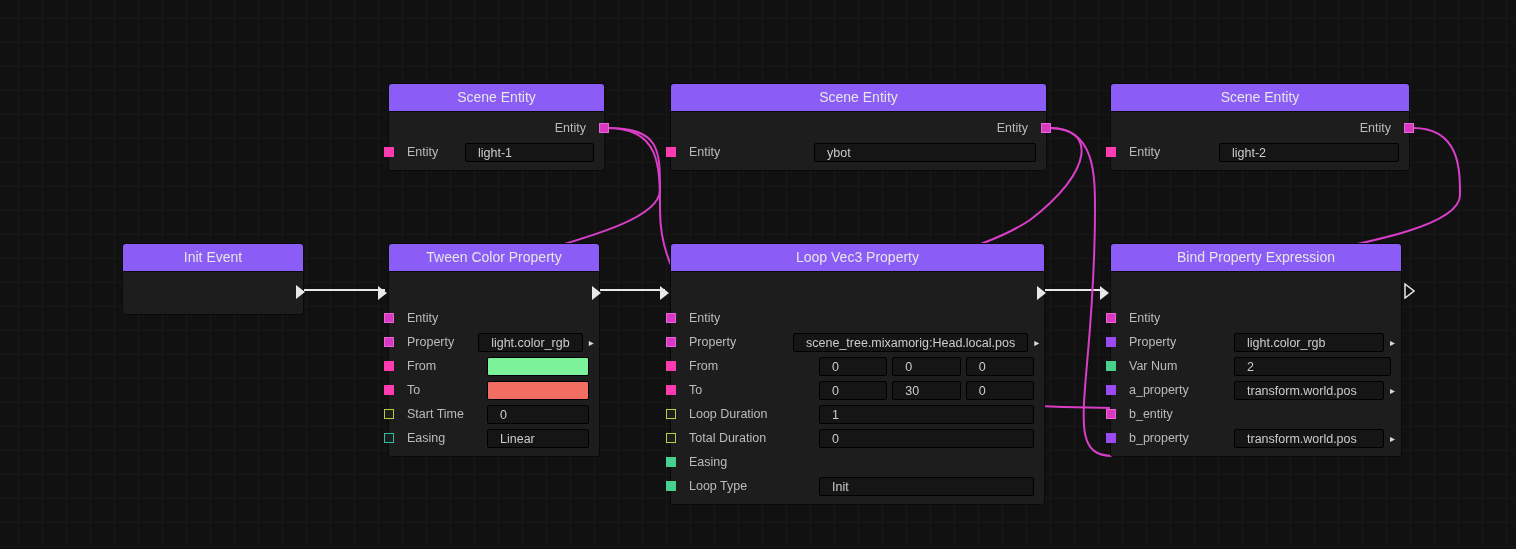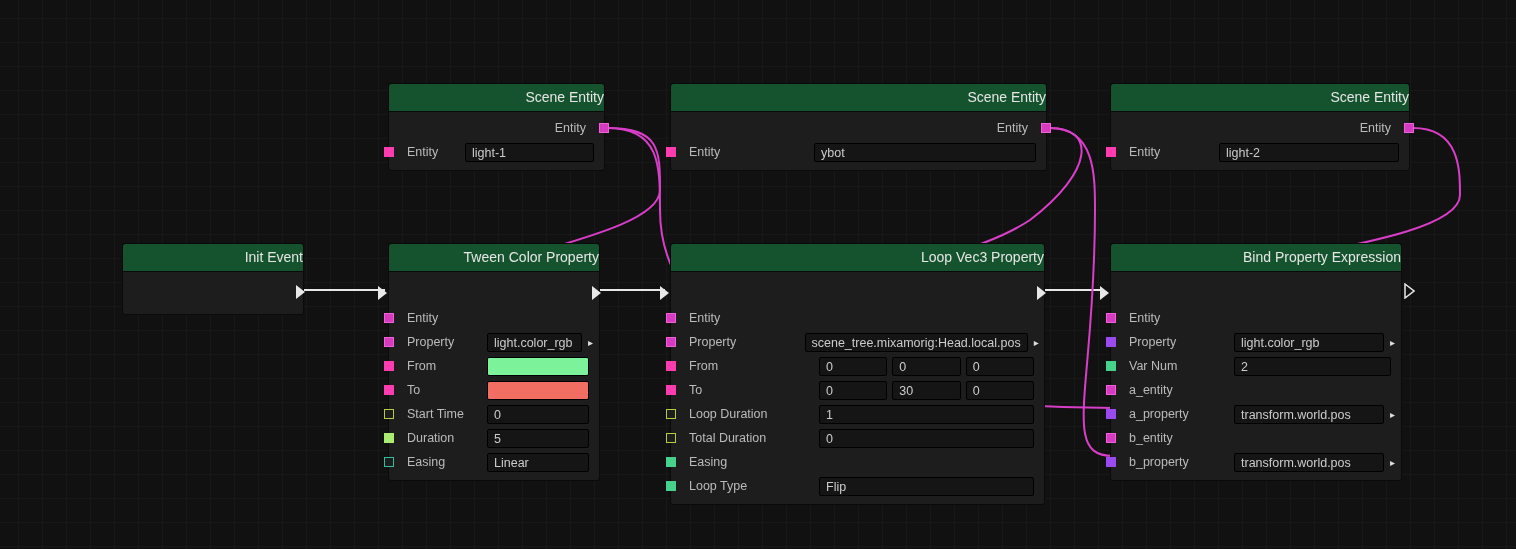--- a/index.html
+++ b/index.html
@@ -1,37 +1,37 @@
 <!DOCTYPE html>
 <html><head>
 <meta charset="utf-8">
 <style>
 html,body{margin:0;padding:0;width:1516px;height:549px;background:#111;overflow:hidden;font-family:"Segoe UI",Arial,sans-serif;font-size:13px;color:#ccc}
 .canvas{position:relative;width:1516px;height:549px}
 .grid{position:absolute;inset:0;background-image:linear-gradient(#181818 1px,transparent 1px),linear-gradient(90deg,#181818 1px,transparent 1px);background-size:24px 24px;background-position:-6px -6px}
 
 .node{position:absolute;background:#1d1d1d;border:1px solid #0a0a0a;border-radius:3px}
-.node-header{height:27px;line-height:27px;text-align:right;background:#14532d;color:#e6e6e6;font-size:14px;border-radius:3px 3px 0 0;border-bottom:1px solid #0a0a0a;font-weight:400}
+.node-header{height:27px;line-height:27px;text-align:center;background:#8b5cf6;color:#e6e6e6;font-size:14px;border-radius:3px 3px 0 0;border-bottom:1px solid #0a0a0a;font-weight:400}
 .row{height:24px;display:flex;align-items:center;position:relative}
 .rows{padding-top:4px;padding-bottom:6px}
 
 .port{width:8px;height:8px;position:absolute}
 .p-in{left:-5px}
 .p-out{right:-5px}
 .c-magenta{background:#d63abf;border:1px solid #f060da}
 .c-olive{border:1px solid #b8cc40;background:#1d1d1d}
 .c-green{background:#46d28c;border:1px solid #46d28c}
 .c-lime{background:#a9ec70;border:1px solid #a9ec70}
 .c-tealbox{border:1px solid #2fbfa0;background:#1d1d1d}
 .c-hot{background:#ff3bb0;border:1px solid #ff3bb0}
 .c-purple{background:#9a4af0;border:1px solid #9a4af0}
 
 .lbl{padding-left:18px;color:#bbb;font-size:12.5px}
 .lbl-out{margin-left:auto;padding-right:18px;color:#bbb;font-size:12.5px}
-.field{background:#151515;border:1px solid #000;border-radius:2px;color:#ccc;height:19px;line-height:19px;padding:0 6px;font-size:12.5px;box-sizing:border-box}
+.field{background:#151515;border:1px solid #000;border-radius:2px;color:#ccc;height:19px;line-height:19px;padding:0 12px;font-size:12.5px;box-sizing:border-box}
 .field3{display:flex;gap:5px}
 .field3 .field{flex:1;width:0}
 .swatch{height:19px;border:1px solid #000;border-radius:2px;box-sizing:border-box}
 .sw-green{background:#7cf29b}
 .sw-red{background:#f26e63}
 
 .flow-in{position:absolute;left:-11px;width:0;height:0;border-top:7px solid transparent;border-bottom:7px solid transparent;border-left:9px solid #e8e8e8}
 .flow-out{position:absolute;right:-2px;width:0;height:0;border-top:7px solid transparent;border-bottom:7px solid transparent;border-left:9px solid #e8e8e8}
 .flow-open{position:absolute;right:-14px}
 .flow-open svg{display:block}
@@ -141,25 +141,20 @@
       <span class="port p-in c-hot"></span>
       <span class="lbl" style="width:80px">To</span>
       <div class="swatch sw-red" style="flex:1;margin-right:10px"></div>
     </div>
     <div class="row">
       <span class="port p-in c-olive"></span>
       <span class="lbl" style="width:80px">Start Time</span>
       <div class="field" style="flex:1;margin-right:10px">0</div>
     </div>
     <div class="row">
-      <span class="port p-in c-lime"></span>
-      <span class="lbl" style="width:80px">Duration</span>
-      <div class="field" style="flex:1;margin-right:10px">5</div>
-    </div>
-    <div class="row">
       <span class="port p-in c-tealbox"></span>
       <span class="lbl" style="width:80px">Easing</span>
       <div class="field" style="flex:1;margin-right:10px">Linear</div>
     </div>
   </div>
 </div>
 
 <div class="node" style="left:670px;top:243px;width:373px">
   <div class="node-header">Loop Vec3 Property</div>
   <div class="rows">
@@ -206,21 +201,21 @@
       <span class="lbl" style="width:130px">Total Duration</span>
       <div class="field" style="flex:1;margin-right:10px">0</div>
     </div>
     <div class="row">
       <span class="port p-in c-green"></span>
       <span class="lbl" style="width:130px">Easing</span>
     </div>
     <div class="row">
       <span class="port p-in c-green"></span>
       <span class="lbl" style="width:130px">Loop Type</span>
-      <div class="field" style="flex:1;margin-right:10px">Flip</div>
+      <div class="field" style="flex:1;margin-right:10px">Init</div>
     </div>
   </div>
 </div>
 
 <div class="node" style="left:1110px;top:243px;width:290px">
   <div class="node-header">Bind Property Expression</div>
   <div class="rows">
     <div class="row" style="height:30px">
       <span class="flow-in" style="top:10px"></span>
       <span class="flow-open" style="top:7px">
@@ -239,24 +234,20 @@
       <div class="field" style="flex:1">light.color_rgb</div>
       <span class="caret">▸</span>
       <span style="width:6px"></span>
     </div>
     <div class="row">
       <span class="port p-in c-green"></span>
       <span class="lbl" style="width:105px">Var Num</span>
       <div class="field" style="flex:1;margin-right:10px">2</div>
     </div>
     <div class="row">
-      <span class="port p-in c-magenta"></span>
-      <span class="lbl">a_entity</span>
-    </div>
-    <div class="row">
       <span class="port p-in c-purple"></span>
       <span class="lbl" style="width:105px">a_property</span>
       <div class="field" style="flex:1">transform.world.pos</div>
       <span class="caret">▸</span>
       <span style="width:6px"></span>
     </div>
     <div class="row">
       <span class="port p-in c-magenta"></span>
       <span class="lbl">b_entity</span>
     </div>

